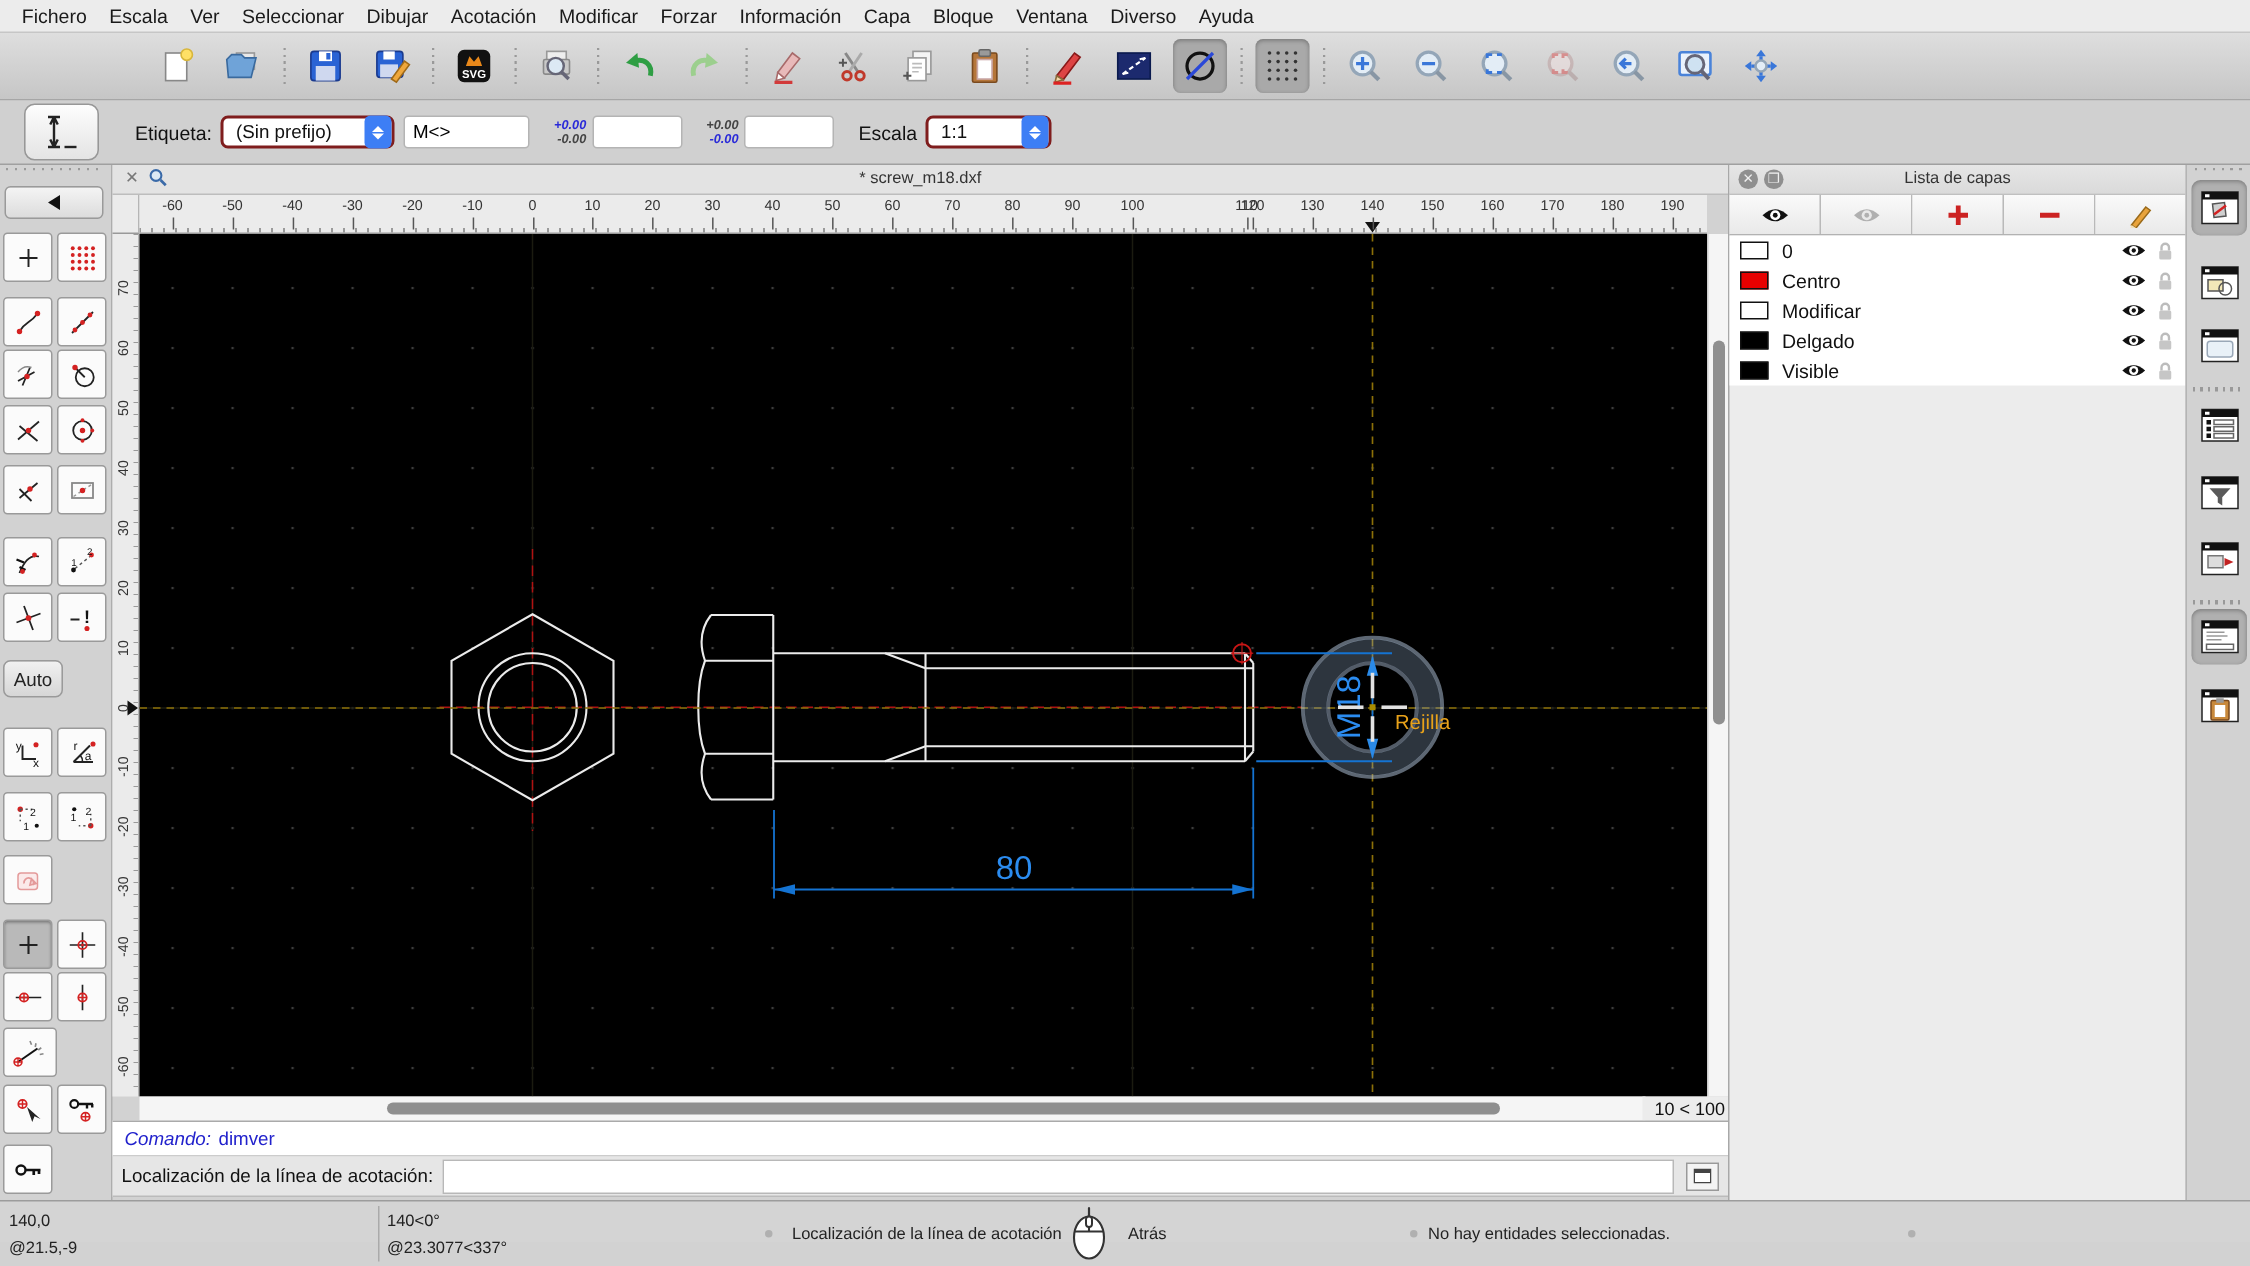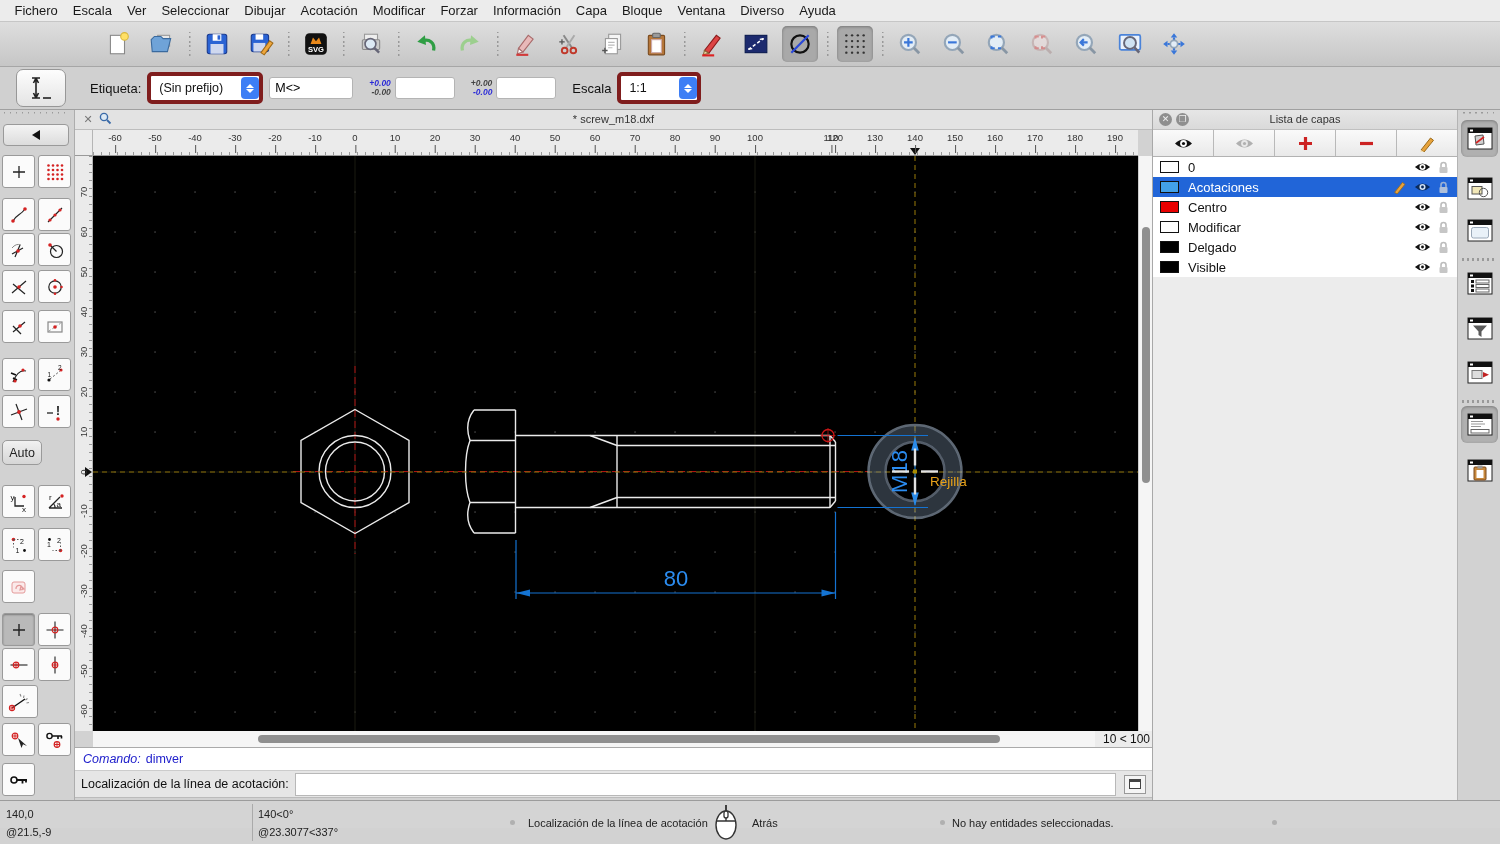--- a/index.html
+++ b/index.html
@@ -9,21 +9,21 @@
   .menubar span{padding:0 7.5px;white-space:nowrap;}
   
   .toolbar1{position:absolute;left:0;top:22px;width:1500px;height:45px;background:linear-gradient(#dedede,#c6c6c6);border-bottom:1px solid #a6a6a6;display:flex;align-items:center;padding-left:96px;box-sizing:border-box;}
   .tbtn{width:36px;height:36px;display:flex;align-items:center;justify-content:center;border-radius:5px;margin:0 4px;flex:none;}
   .tbtn.pressed{background:#a9a9a9;box-shadow:inset 0 1px 3px rgba(0,0,0,.3);}
   .tbtn.disabled{opacity:.45;}
   .tsep{width:11px;height:26px;flex:none;background-image:repeating-linear-gradient(to bottom,#999 0 1.5px,transparent 1.5px 4.5px);background-size:1.5px 24px;background-repeat:no-repeat;background-position:center;}
   .toolbar2{position:absolute;left:0;top:67px;width:1500px;height:43px;background:#d0d0d0;border-bottom:1px solid #a0a0a0;display:flex;align-items:center;font-size:13px;color:#111;box-sizing:border-box;padding-left:8px;}
   .dimtool{width:48px;height:36px;border:1px solid #979797;border-radius:7px;background:linear-gradient(#fdfdfd,#e4e4e4);display:flex;align-items:center;justify-content:center;margin:0 14px 0 8px;flex:none;}
   .olabel{margin:0 6px 0 10px;white-space:nowrap;}
-  .combo{display:flex;align-items:center;background:#fff;border:4px solid #7f1d1d;border-radius:5px;height:32px;font-size:12.5px;padding-left:8px;box-sizing:border-box;}
+  .combo{display:flex;align-items:center;background:#fff;border:2px solid #7f1d1d;border-radius:5px;height:22px;font-size:12.5px;padding-left:8px;box-sizing:border-box;}
   .stepper{margin-left:auto;width:18px;height:22px;background:#3d7ef5;border-radius:4px;display:flex;flex-direction:column;align-items:center;justify-content:center;gap:1px;}
   .chev-up{width:0;height:0;border-left:4px solid transparent;border-right:4px solid transparent;border-bottom:4px solid #fff;}
   .chev-dn{width:0;height:0;border-left:4px solid transparent;border-right:4px solid transparent;border-top:4px solid #fff;}
   .tfield{background:#fff;border:1px solid #b4b4b4;border-radius:3px;height:20px;font-size:12.5px;font-family:"Liberation Sans",sans-serif;padding:0 5px;}
   .tol{display:flex;flex-direction:column;font-size:8.5px;line-height:9px;margin-left:16px;margin-right:4px;text-align:right;font-weight:bold;font-style:italic;}
   .tol .b{color:#2a2ad8;} .tol .g{color:#444;}
   
   .lefttools{position:absolute;left:0;top:110px;width:75px;height:690px;background:#d2d2d2;border-right:1px solid #adadad;box-sizing:border-box;}
   .ltbtn{position:absolute;width:33px;height:33px;background:#fbfbfb;border:1px solid #9a9a9a;border-radius:3px;display:flex;align-items:center;justify-content:center;box-sizing:border-box;}
   .ltbtn.pressed{background:#b9b9b9;box-shadow:inset 0 1px 2px rgba(0,0,0,.35);}
@@ -771,38 +771,20 @@
               <path d="M1 6.5 Q9.5 -1.5 18 6.5 Q9.5 14.5 1 6.5 Z" fill="#111"></path>
               <circle cx="9.5" cy="6.5" r="3.4" fill="#fff"></circle>
               <circle cx="9.5" cy="6.5" r="1.6" fill="#111"></circle>
             </svg>
             <svg width="11" height="13" viewBox="0 0 11 13">
               <path d="M3 6 V4 a2.5 2.5 0 0 1 5 0 v2" fill="none" stroke="#bcbcbc" stroke-width="1.6"></path>
               <rect x="1.5" y="6" width="8" height="6" rx="1" fill="#c6c6c6"></rect>
             </svg>
           </span>
       </div>
-      <div class="lrow selected">
-        <span class="swatch" style="background: rgb(66, 160, 232);"></span>
-        <span>Acotaciones</span>
-        <span class="rightico">
-            <svg width="14" height="14" viewBox="0 0 17 17">
-              <path d="M2 15 L11.5 3 l3 2.3 L5 17 Z" fill="#e8a33c" stroke="#9a6a1a"></path>
-            </svg>
-            <svg width="17" height="12" viewBox="0 0 19 13">
-              <path d="M1 6.5 Q9.5 -1.5 18 6.5 Q9.5 14.5 1 6.5 Z" fill="#0a2a5a"></path>
-              <circle cx="9.5" cy="6.5" r="3.4" fill="#cfe0f4"></circle>
-              <circle cx="9.5" cy="6.5" r="1.6" fill="#0a2a5a"></circle>
-            </svg>
-            <svg width="11" height="13" viewBox="0 0 11 13">
-              <path d="M3 6 V4 a2.5 2.5 0 0 1 5 0 v2" fill="none" stroke="#9ab0d4" stroke-width="1.6"></path>
-              <rect x="1.5" y="6" width="8" height="6" rx="1" fill="#aebfda"></rect>
-            </svg>
-          </span>
-      </div>
       <div class="lrow">
         <span class="swatch" style="background: rgb(232, 0, 0);"></span>
         <span>Centro</span>
         <span class="rightico">
             <svg width="17" height="12" viewBox="0 0 19 13">
               <path d="M1 6.5 Q9.5 -1.5 18 6.5 Q9.5 14.5 1 6.5 Z" fill="#111"></path>
               <circle cx="9.5" cy="6.5" r="3.4" fill="#fff"></circle>
               <circle cx="9.5" cy="6.5" r="1.6" fill="#111"></circle>
             </svg>
             <svg width="11" height="13" viewBox="0 0 11 13">

